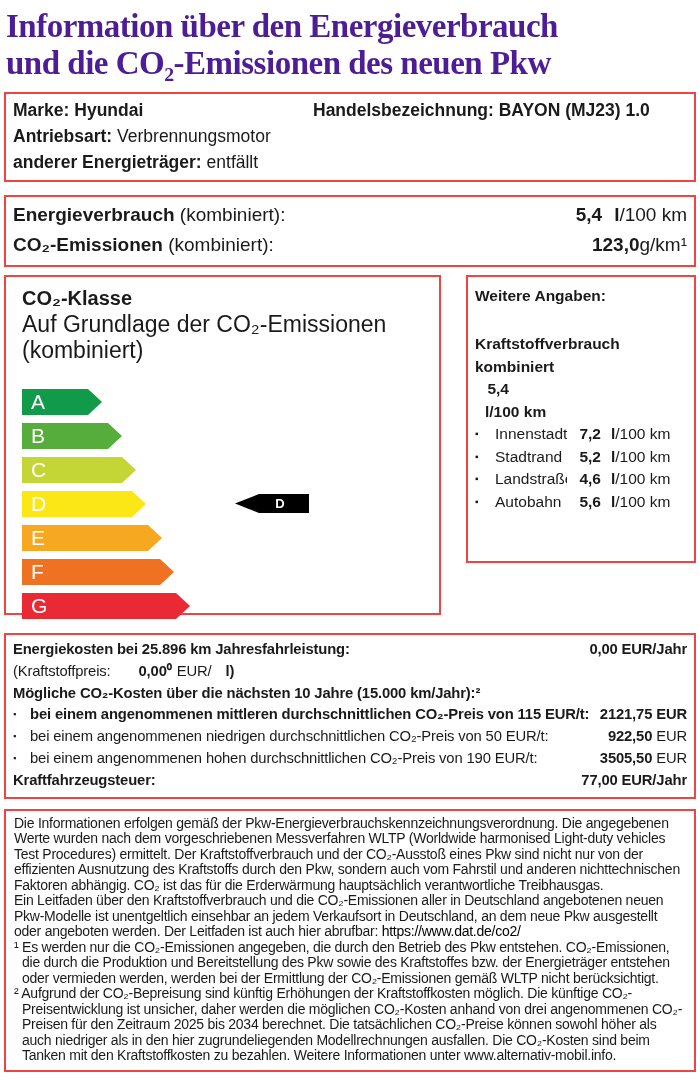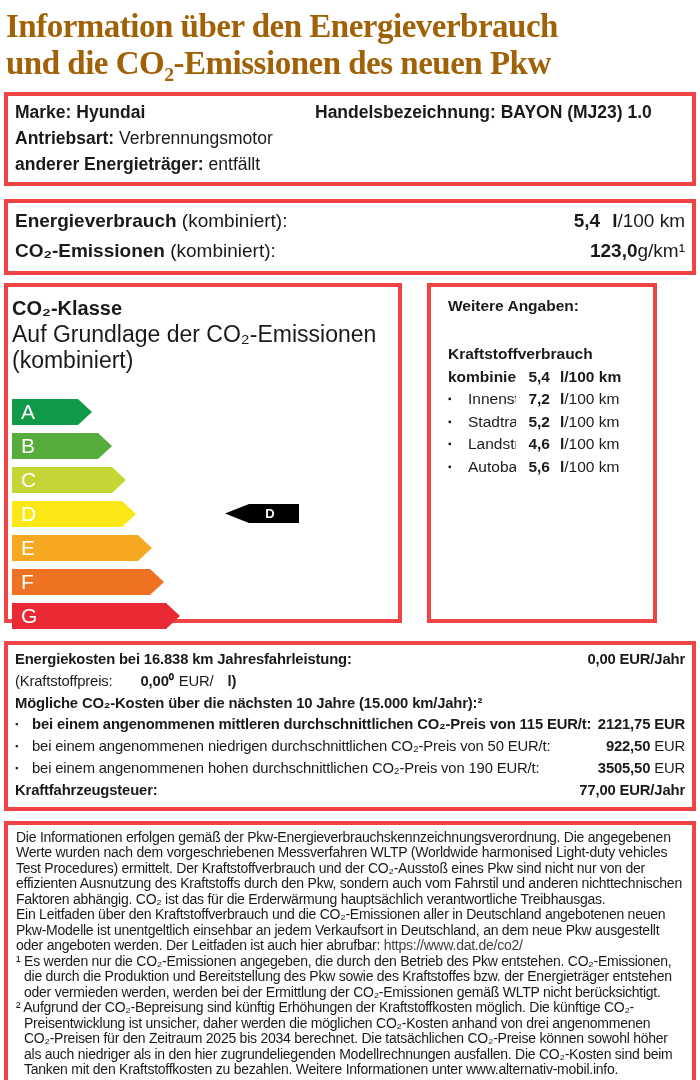--- a/index.html
+++ b/index.html
@@ -2,88 +2,88 @@
 <html lang="de"><head>
 <meta charset="utf-8">
 <style>
   html,body { margin:0; padding:0; }
   body {
     width:700px; height:1080px; background:#ffffff;
     font-family:"Liberation Sans", sans-serif; color:#1a1a1a;
     overflow:hidden;
   }
   .page { padding:6px 4px 0 4px; box-sizing:border-box; }
-  .box { border:4px solid #ef4444; box-sizing:border-box; background:#fff; }
+  .box { border:2px solid #ef4444; box-sizing:border-box; background:#fff; }
 
   
   .title {
     font-family:"Liberation Serif", serif; font-weight:700;
     font-size:33px; line-height:37px; letter-spacing:-0.5px;
-    margin:2px 0 10px 2px; color:#a16207;
+    margin:2px 0 10px 2px; color:#4c1d95;
   }
 
   
   .vehicle-box { padding:3px 7px 5px 7px; margin-bottom:13px; font-size:17.5px; }
   .vehicle-grid { display:grid; grid-template-columns:300px 1fr; }
   .vehicle-grid .cell { line-height:26px; white-space:nowrap; }
   .lbl { font-weight:700; }
   .val-b { font-weight:700; }
   .full { grid-column:1 / span 2; }
 
   
   .consumption-box { padding:3px 7px 5px 7px; margin-bottom:8px; font-size:19px; }
   .cons-row { display:flex; line-height:30px; }
   .cons-right { margin-left:auto; white-space:nowrap; }
   .gap-r { margin-right:12px; }
 
   
   .class-section { display:flex; gap:25px; margin-bottom:18px; }
-  .co2-box { width:398px; height:340px; padding:8px 4px; position:relative; flex:none; }
+  .co2-box { width:437px; height:340px; padding:8px 16px; position:relative; flex:none; }
   .co2-heading { font-size:20px; font-weight:700; line-height:26px; }
   .co2-sub { font-size:23px; line-height:26px; }
   .scale { position:relative; margin-top:26px; height:232px; }
   .class-bar {
     height:26px; margin-bottom:8px; box-sizing:border-box;
     clip-path:polygon(0 0, calc(100% - 14px) 0, 100% 50%, calc(100% - 14px) 100%, 0 100%);
   }
   .class-bar span {
     color:#fff; font-size:21px; line-height:25px; padding-left:9px; display:inline-block;
   }
   .indicator {
     position:absolute; left:213px; width:74px; height:19px; background:#000;
     clip-path:polygon(0 50%, 24px 0, 100% 0, 100% 100%, 24px 100%);
     color:#fff; font-size:13px; font-weight:700; line-height:19px;
     text-align:center; padding-left:16px; box-sizing:border-box;
   }
 
   
-  .weitere-box { width:230px; height:340px; padding:8px 17px; font-size:15.5px; flex:none; }
+  .weitere-box { width:230px; height:288px; padding:8px 7px; font-size:15.5px; flex:none; }
   .w-heading { font-weight:700; line-height:22px; margin-bottom:26px; }
   .w-subheading { font-weight:700; line-height:22.5px; }
   .w-row { display:flex; line-height:22.5px; }
-  .w-row.head { font-weight:700; }
+  .w-row.head { font-weight:700;flex-direction:column; }
   .w-bullet { width:20px; font-size:10px; flex:none; }
   .w-label { flex:1; white-space:nowrap; overflow:hidden; }
   .w-value { width:34px; text-align:right; font-weight:700; flex:none; }
   .w-unit { width:76px; padding-left:10px; flex:none; white-space:nowrap; }
   .w-unit .u-b { font-weight:700; }
 
   
   .costs-box { padding:4px 7px 5px 7px; margin-bottom:10px; font-size:14.8px; letter-spacing:-0.15px; }
   .c-row { display:flex; line-height:21.8px; white-space:nowrap; }
   .c-right { margin-left:auto; white-space:nowrap; }
   .c-bold { font-weight:700; }
   .c-bullet { width:17px; font-size:9px; flex:none; }
   .sp-l { margin-left:28px; } .sp-m { margin-left:5px; } .sp-s { margin-left:14px; }
 
   
   .legal-box { padding:5px 8px 6px 8px; font-size:14px; line-height:15.5px; letter-spacing:-0.25px; }
   .legal-box p { margin:0; }
   .footnote { padding-left:8px; text-indent:-8px; }
-  .url { color:#404040; text-decoration:none; }
+  .url { color:#000000; text-decoration:none; }
 </style>
 </head>
 <body>
 
 <div class="page">
 
   <div class="title">
     <div>Information über den Energieverbrauch</div>
     <div>und die CO₂-Emissionen des neuen Pkw</div>
   </div>
@@ -173,21 +173,21 @@
         <span class="w-bullet">▪</span>
         <span class="w-label">Autobahn</span>
         <span class="w-value">5,6</span>
         <span class="w-unit"><span class="u-b">l</span><span>/100 km</span></span>
       </div>
     </div>
   </div>
 
   <div class="box costs-box">
     <div class="c-row c-bold">
-      <span>Energiekosten bei 16.838 km Jahresfahrleistung:</span>
+      <span>Energiekosten bei 25.896 km Jahresfahrleistung:</span>
       <span class="c-right">0,00 EUR/Jahr</span>
     </div>
     <div class="c-row">
       <span>(Kraftstoffpreis:</span>
       <span class="c-bold sp-l">0,00⁰</span>
       <span class="sp-m">EUR/</span>
       <span class="c-bold sp-s">l)</span>
     </div>
     <div class="c-row c-bold">Mögliche CO₂-Kosten über die nächsten 10 Jahre (15.000 km/Jahr):²</div>
 

